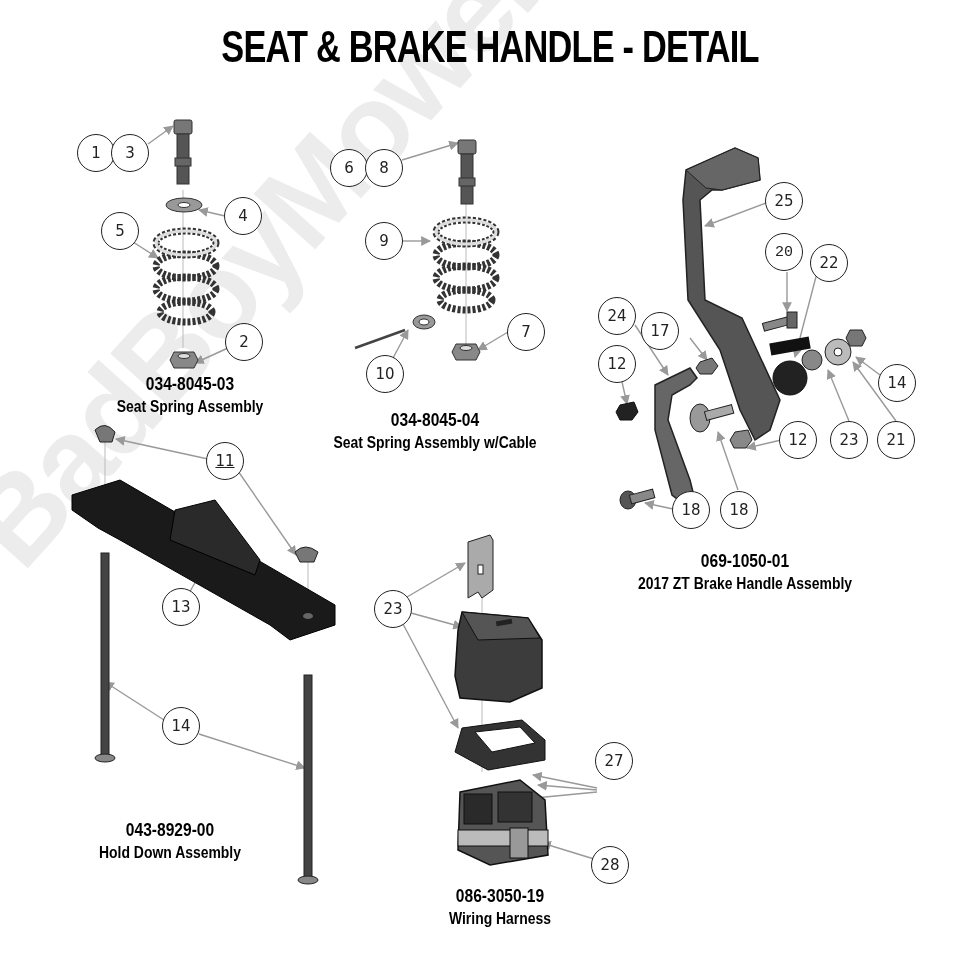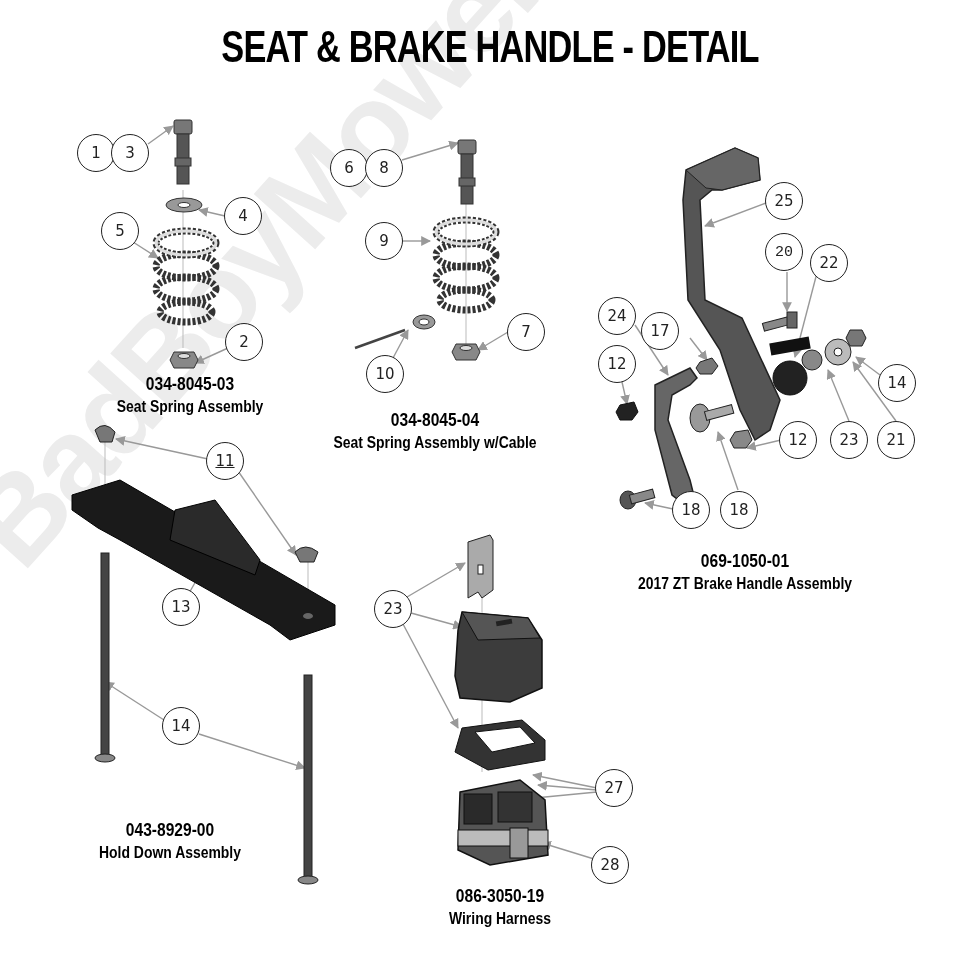--- a/index.html
+++ b/index.html
@@ -182,21 +182,21 @@
 <div class="callout" style="left:830px;top:421px;">23</div>
 <div class="callout" style="left:877px;top:421px;">21</div>
 <div class="callout" style="left:672px;top:491px;">18</div>
 <div class="callout" style="left:720px;top:491px;">18</div>
 
 <div class="callout" style="left:206px;top:442px;text-decoration:underline;">11</div>
 <div class="callout" style="left:162px;top:588px;">13</div>
 <div class="callout" style="left:162px;top:707px;">14</div>
 
 <div class="callout" style="left:374px;top:590px;">23</div>
-<div class="callout" style="left:595px;top:769px;">27</div>
+<div class="callout" style="left:595px;top:742px;">27</div>
 <div class="callout" style="left:591px;top:846px;">28</div>
 
 <div class="caption" style="left:90px;top:372px;width:200px;">
   <span class="pn">034-8045-03</span>
   <span class="nm">Seat Spring Assembly</span>
 </div>
 <div class="caption" style="left:290px;top:408px;width:290px;">
   <span class="pn">034-8045-04</span>
   <span class="nm">Seat Spring Assembly w/Cable</span>
 </div>

